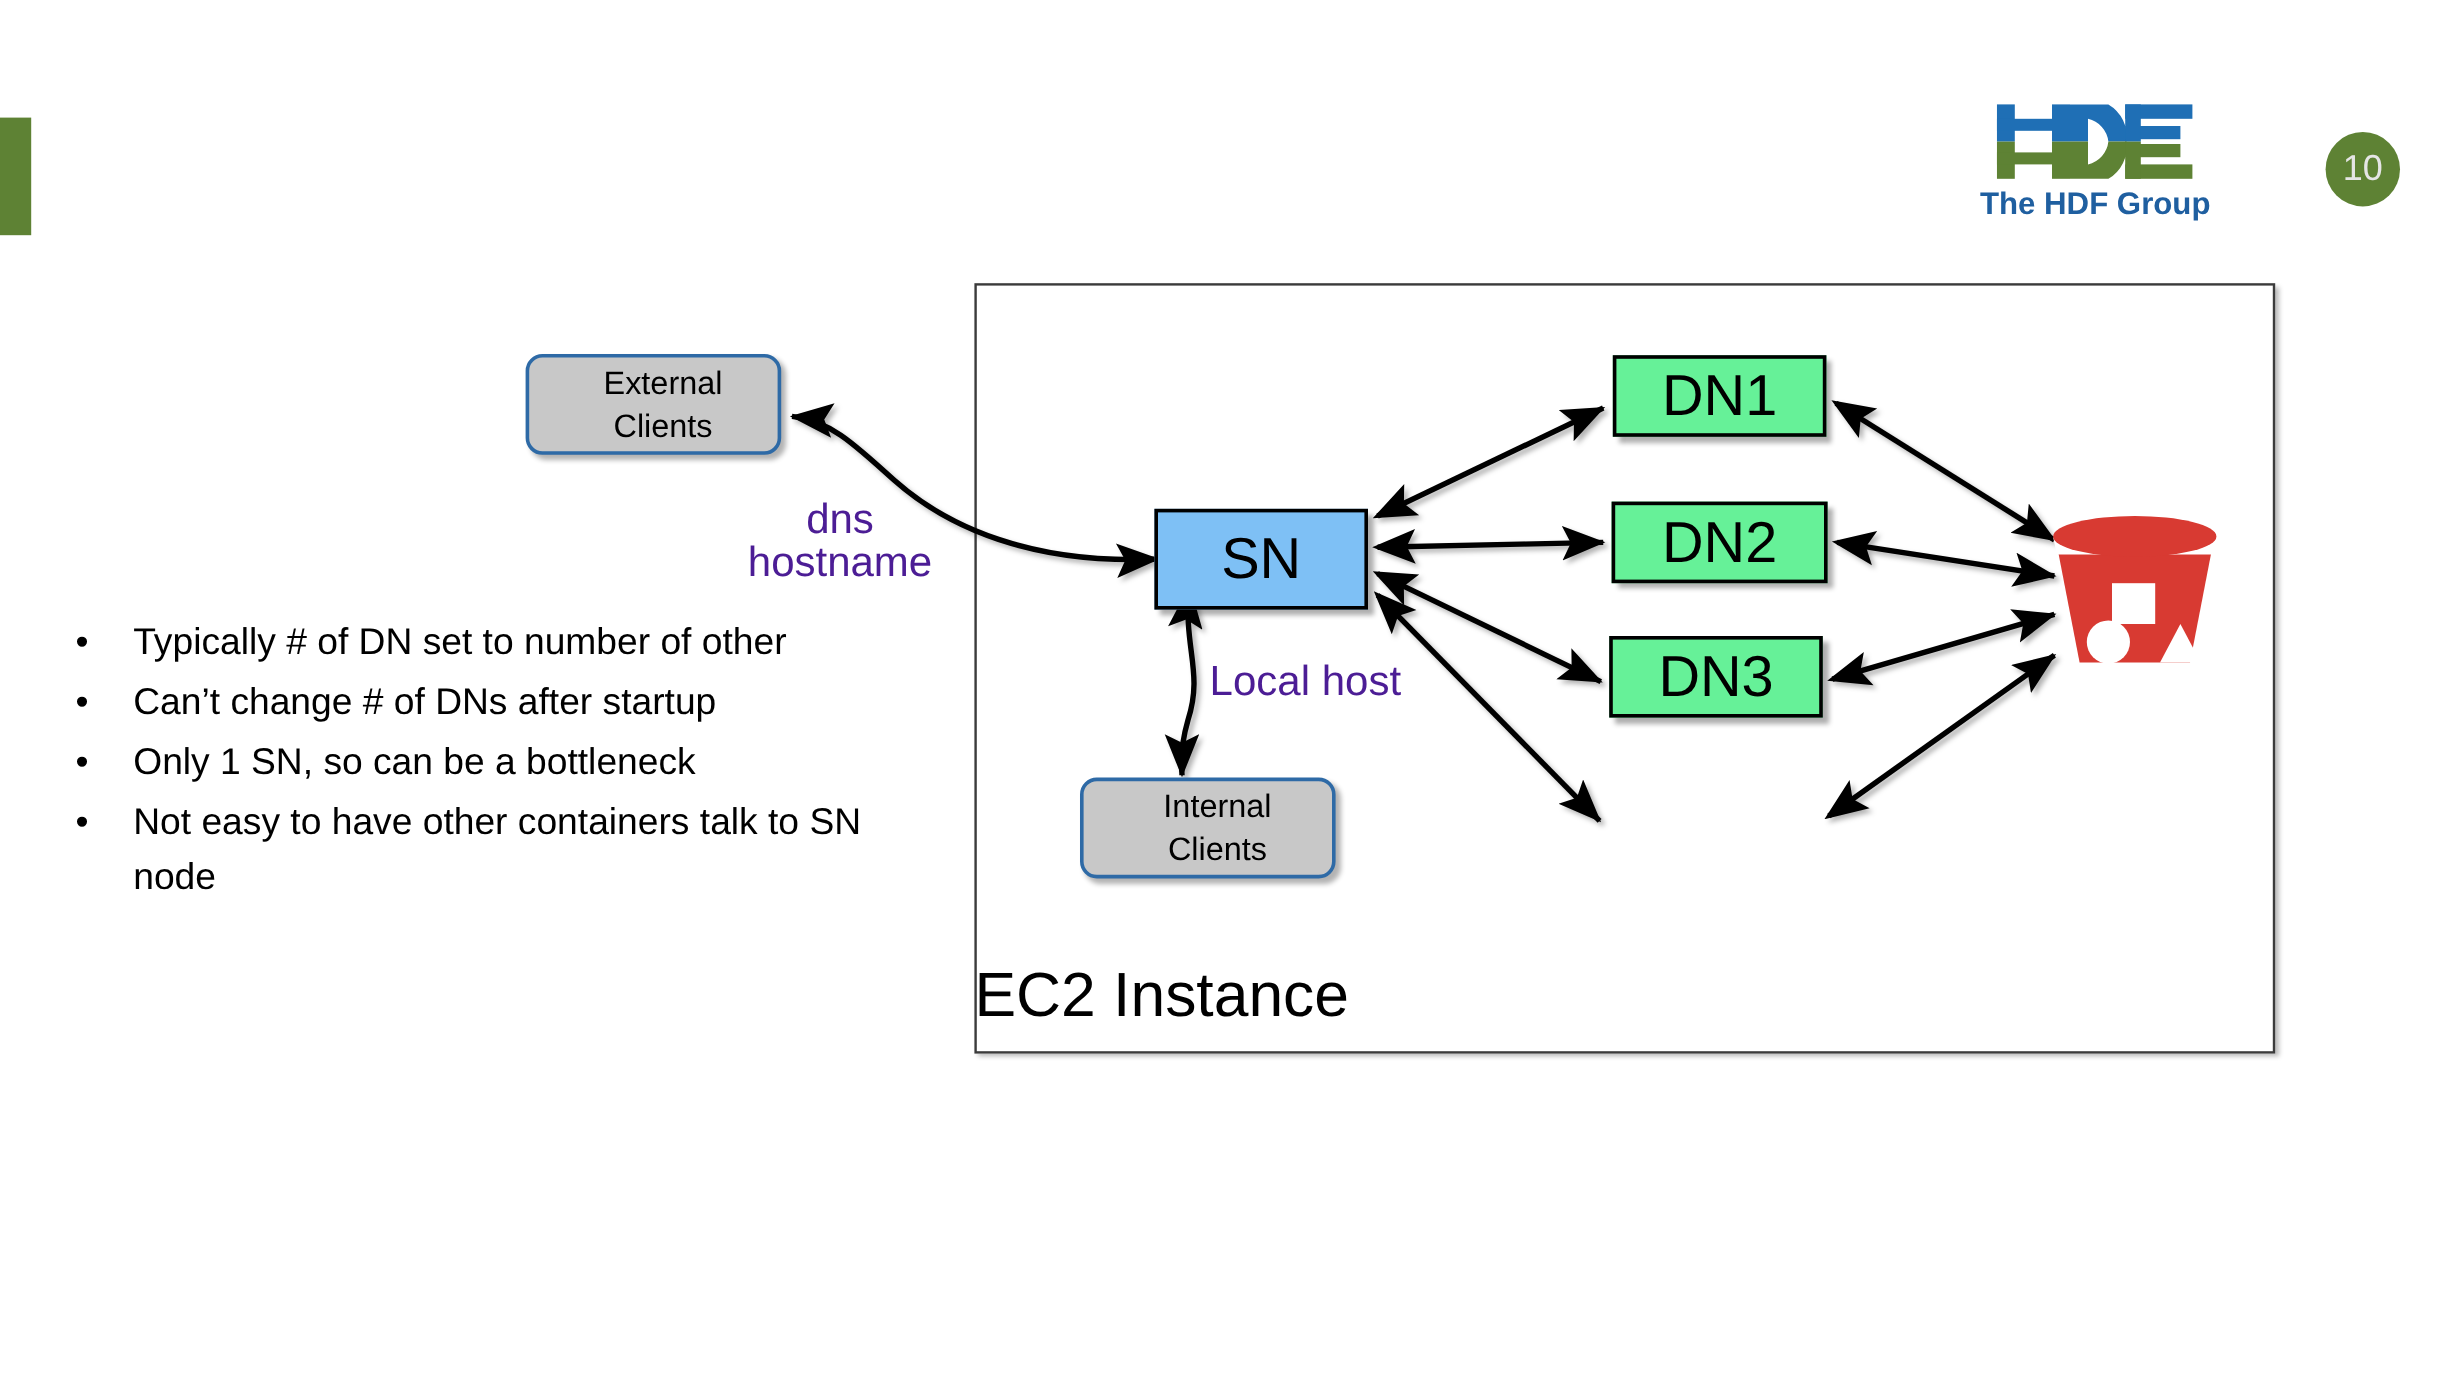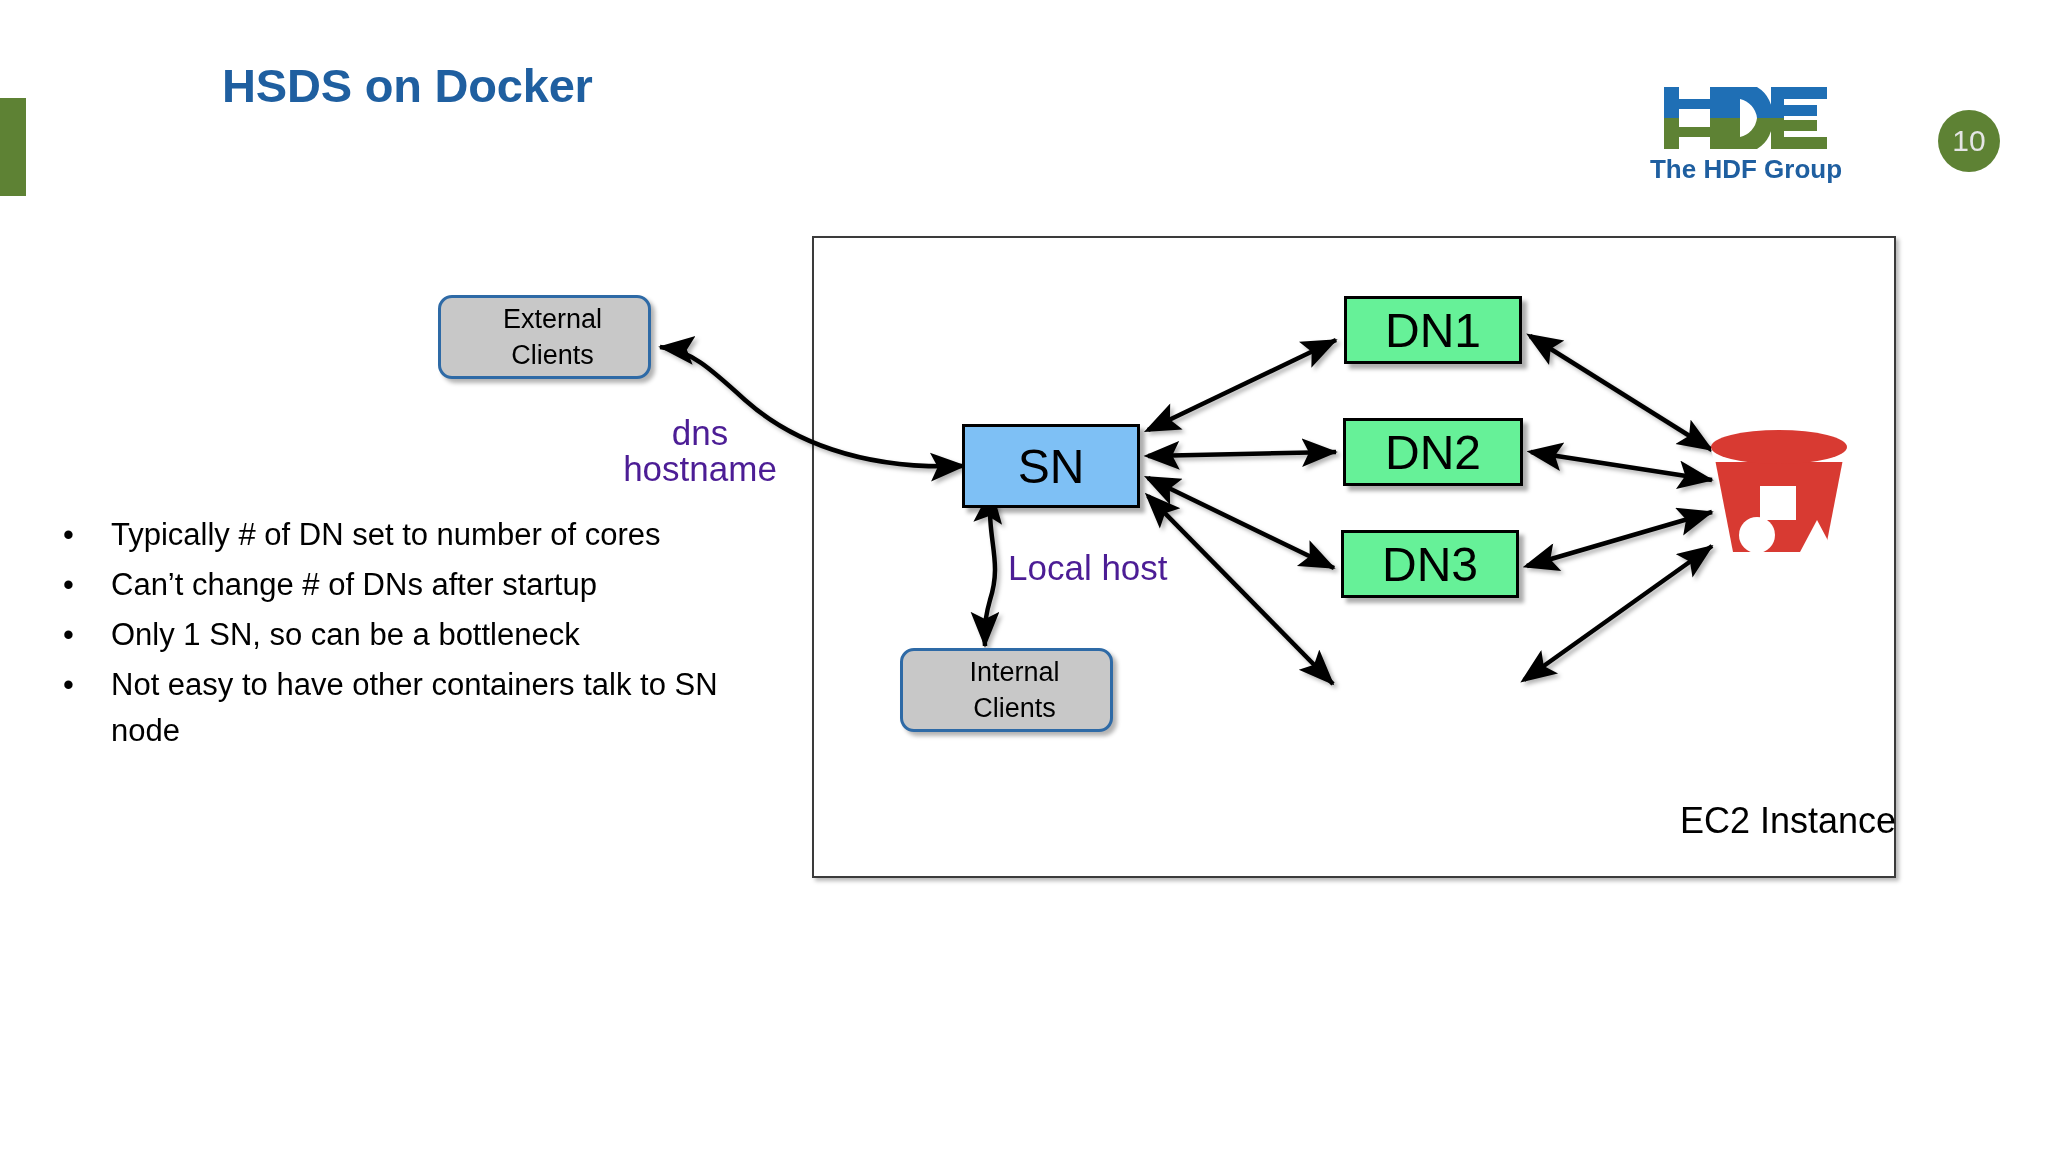--- a/index.html
+++ b/index.html
@@ -114,22 +114,22 @@
     height: 642px;
     border: 2px solid #3b3b3b;
     background: #ffffff;
     box-shadow: 3px 3px 4px rgba(0,0,0,0.28);
   }
   .ec2-label {
     position: absolute;
     left: 812px;
     top: 800px;
     width: 1084px;
-    text-align: right;
-    font-size: 36px;
+    text-align: left;
+    font-size: 52px;
     color: #000000;
   }
 
   
   .node {
     position: absolute;
     display: flex;
     align-items: center;
     justify-content: center;
     color: #000;
@@ -201,21 +201,20 @@
     pointer-events: none;
   }
 </style>
 </head>
 <body>
 
 <div id="slide">
 
   <div class="accent-bar"></div>
 
-  <div class="slide-title">HSDS on Docker</div>
 
   <div class="logo-wrap">
     <svg class="logo-mark" viewBox="0 0 330 144">
 
       <g fill="#1F6FB5">
         <rect x="0" y="10" width="30" height="62"></rect>
         <rect x="0" y="34" width="112" height="20"></rect>
         <rect x="92" y="10" width="30" height="62"></rect>
         <path d="M122 10 H186 A62 62 0 0 1 216 72 H186 A44 44 0 0 0 152 34 V72 H122 Z"></path>
         <rect x="214" y="10" width="112" height="24"></rect>
@@ -234,21 +233,21 @@
       </g>
     </svg>
     <div class="logo-caption">The HDF Group</div>
   </div>
 
   <div class="slide-number-badge">10</div>
 
   <div class="bullets">
     <div class="bullet-row">
       <div class="bullet-dot">•</div>
-      <div class="bullet-text">Typically # of DN set to number of cores</div>
+      <div class="bullet-text">Typically # of DN set to number of other</div>
     </div>
     <div class="bullet-row">
       <div class="bullet-dot">•</div>
       <div class="bullet-text">Can’t change # of DNs after startup</div>
     </div>
     <div class="bullet-row">
       <div class="bullet-dot">•</div>
       <div class="bullet-text">Only 1 SN, so can be a bottleneck</div>
     </div>
     <div class="bullet-row">

